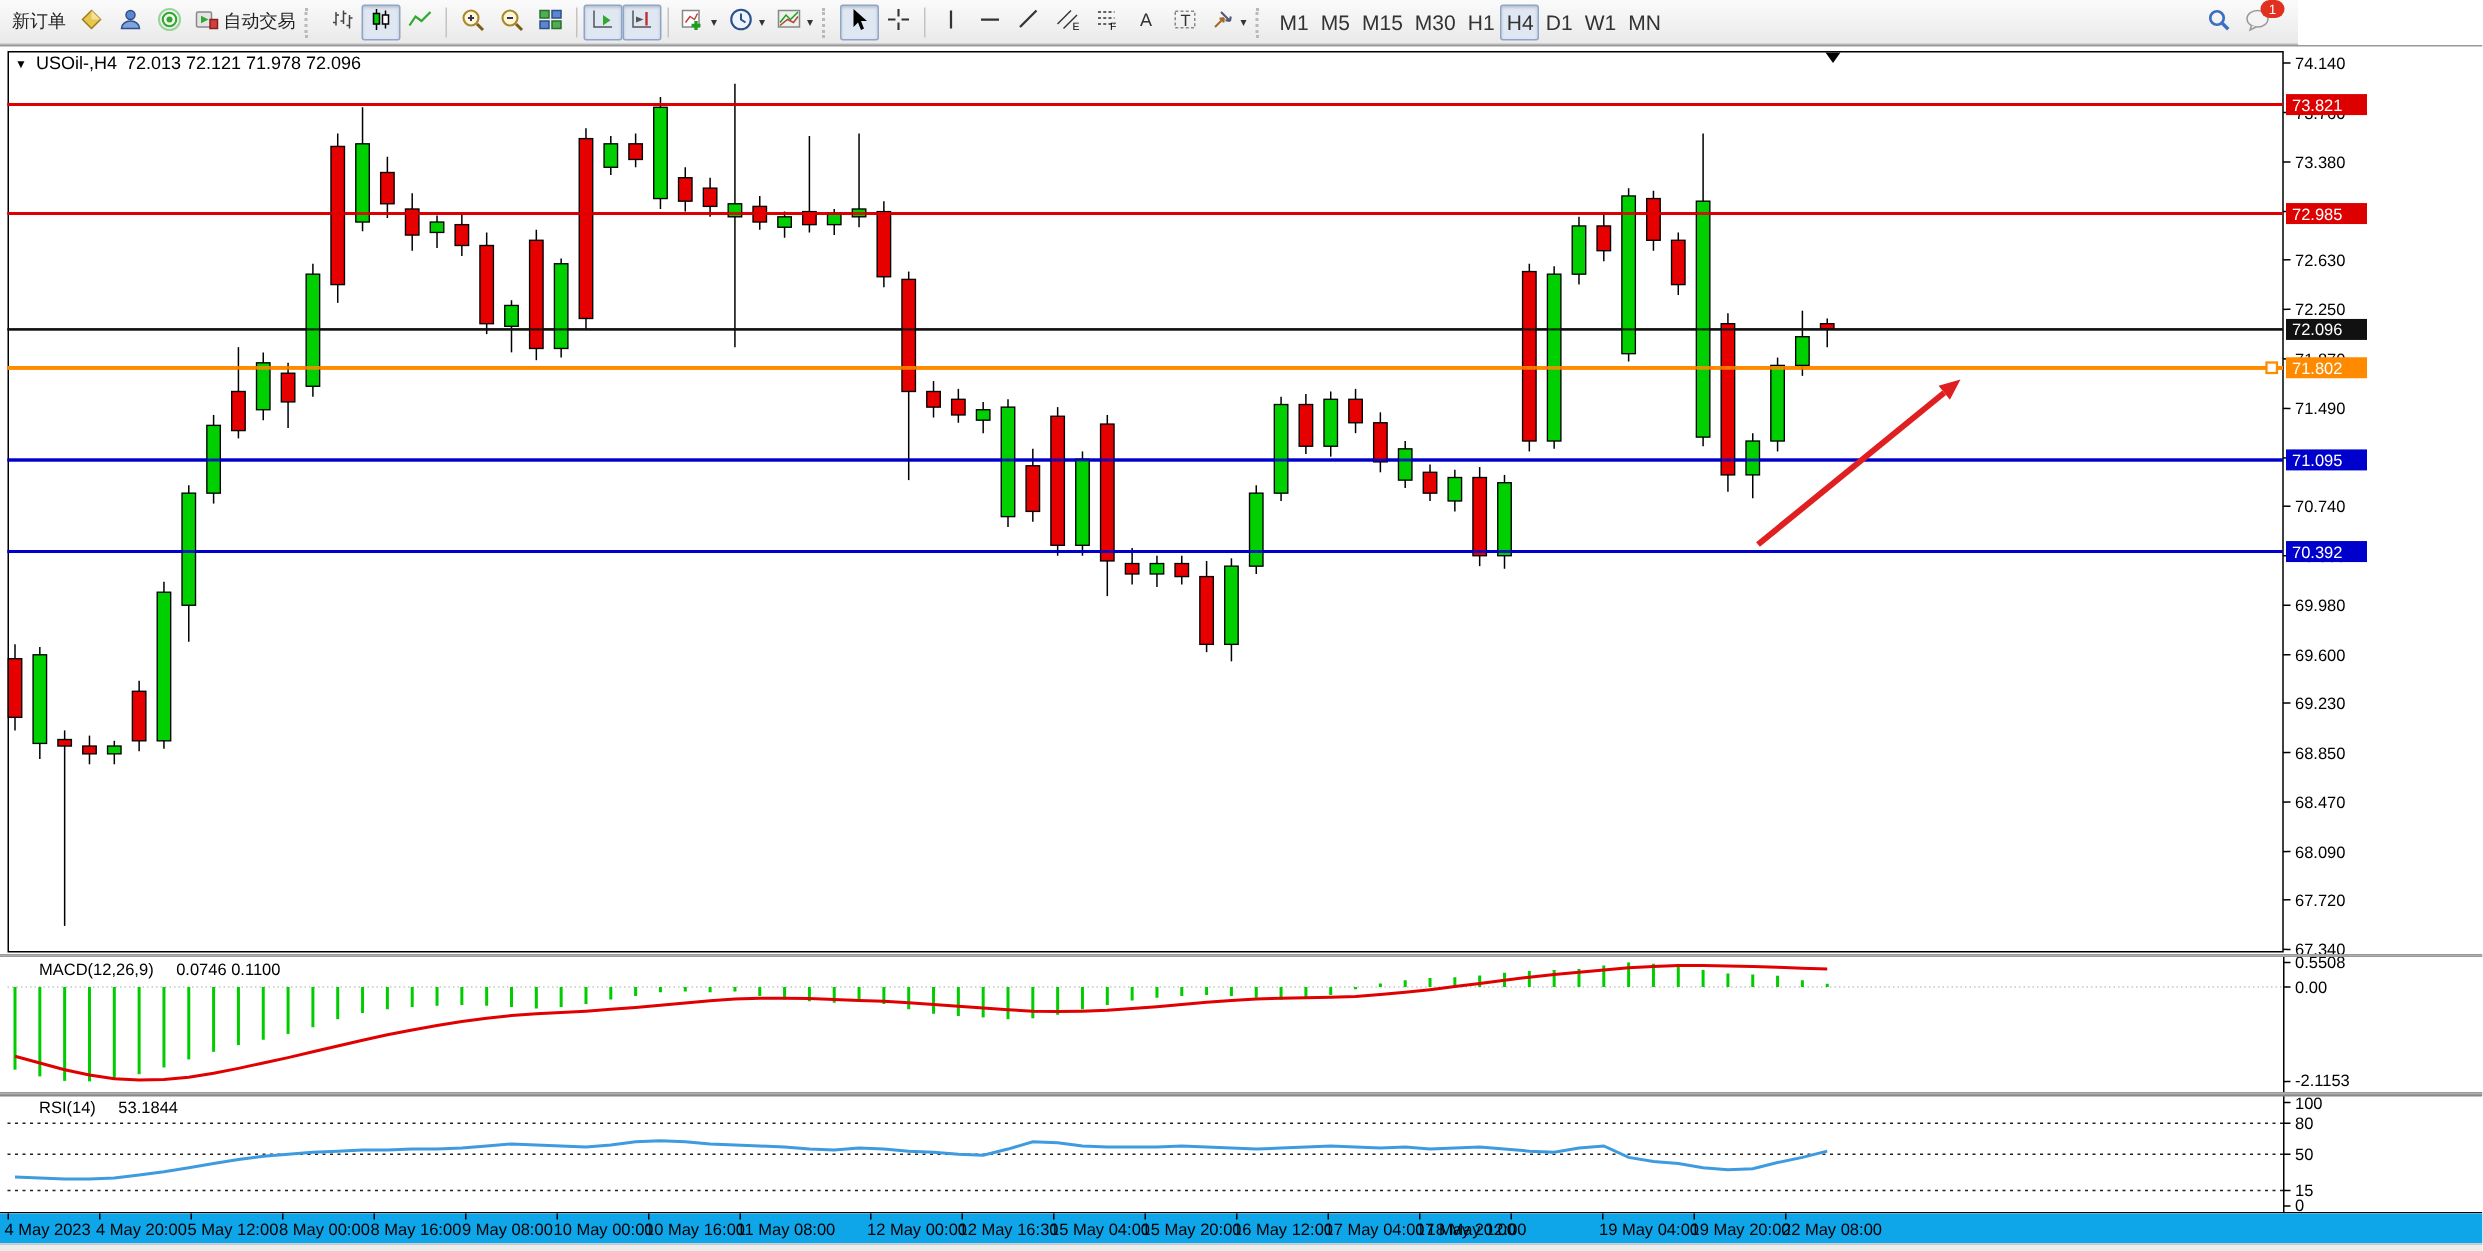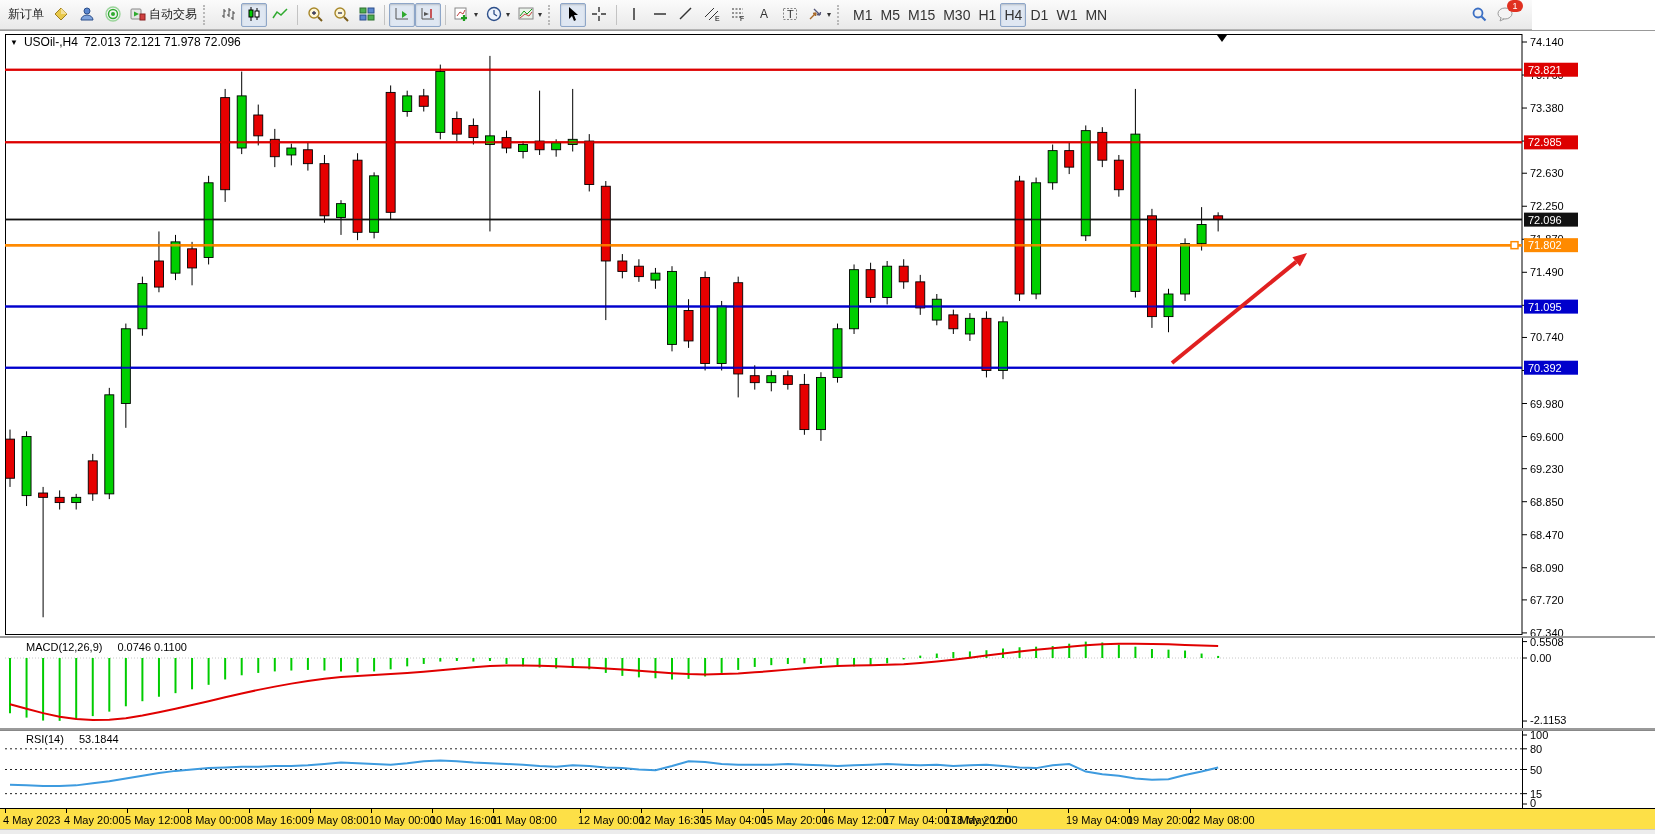--- a/index.html
+++ b/index.html
@@ -25,21 +25,21 @@
   .chart-title .tri{font-size:8px;}
   svg.pane{position:absolute;left:0;display:block;}
   #svgMain{top:3px;height:602px;}
   #svgMacd{top:607px;height:90px;}
   #svgRsi{top:699px;height:79px;}
   .pane-sep{position:absolute;left:0;width:1655px;height:2px;background:#f0f0f0;border-top:1px solid #9a9a9a;border-bottom:1px solid #9a9a9a;box-sizing:border-box;}
   #sep1{top:605px;}#sep2{top:697px;}
   .ind-label{position:absolute;z-index:25;font-size:11px;color:#000;left:0;display:flex;gap:15px;margin-left:26px;}
   #macdLabel{top:610px;}
   #rsiLabel{top:702px;}
-  .time-axis{position:absolute;left:0;top:778px;width:1655px;height:20px;background:#fde047;}
+  .time-axis{position:absolute;left:0;top:778px;width:1655px;height:20px;background:#0ea5e9;}
   .time-axis .tick{position:absolute;top:0;width:1px;height:4px;background:#000;}
   .time-axis .tlabel{position:absolute;top:5px;font-size:11px;color:#000;white-space:nowrap;}
   .scroll-strip{position:absolute;left:0;top:798px;width:1655px;height:6px;background:#ececec;border-top:1px solid #c8c8c8;box-sizing:border-box;}
   text{font-family:"Liberation Sans","DejaVu Sans",sans-serif;}
 </style>
 </head>
 <body>
 
 <div class="toolbar">
   <div class="tb">

